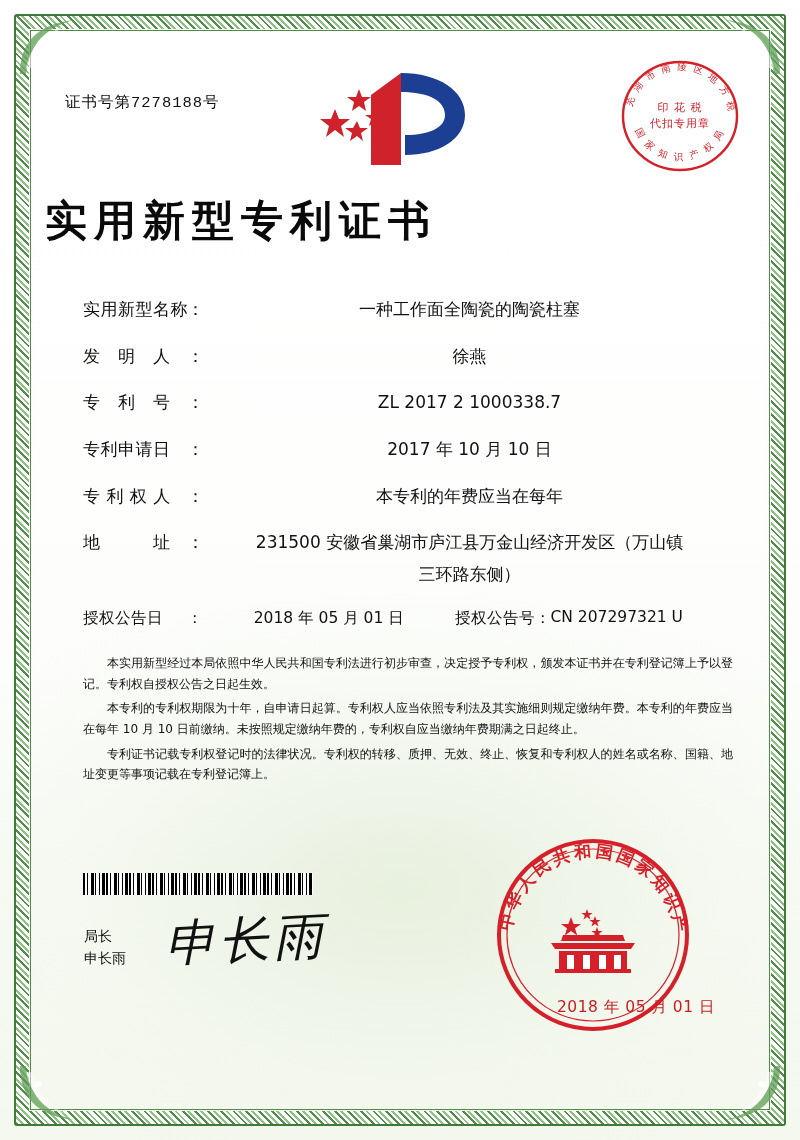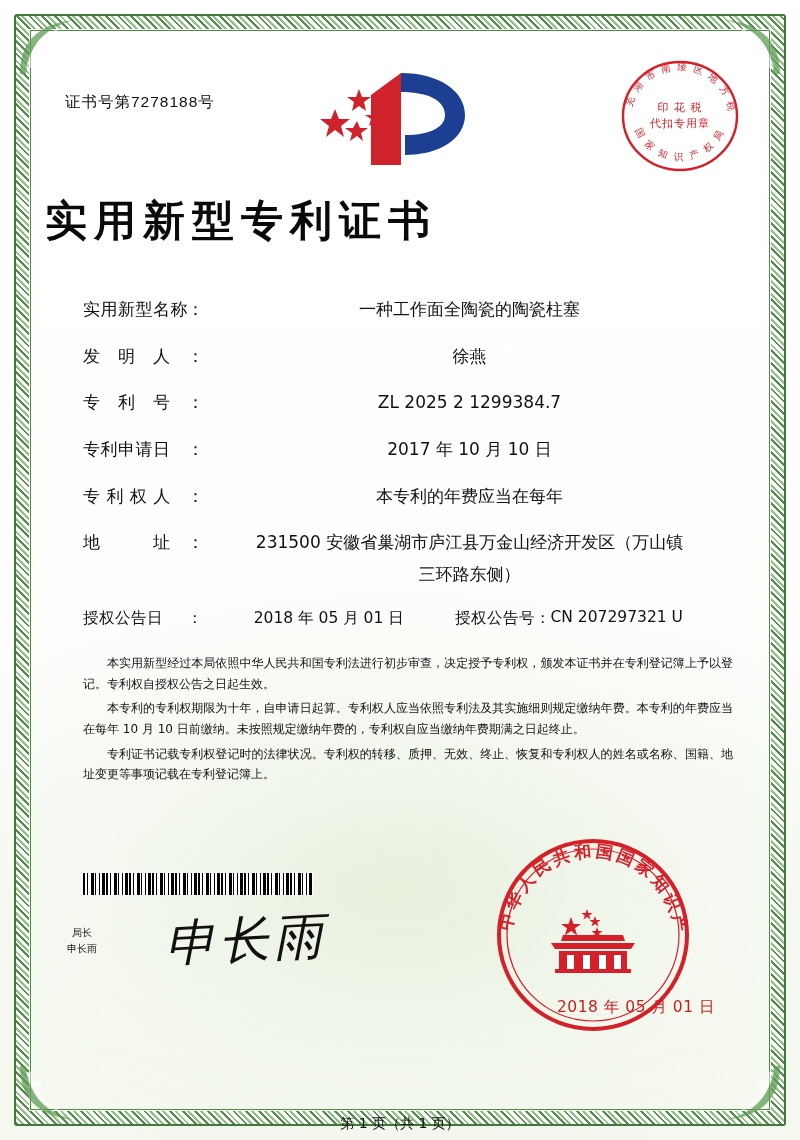--- a/index.html
+++ b/index.html
@@ -63,21 +63,21 @@
     left: 45px; top: 45px; right: 45px; bottom: 45px;
   }
 
   .cert-no {
     position: absolute;
     left: 20px;
     top: 47px;
     font-size: 15.5px;
     color: #111;
     letter-spacing: 1px;
-    font-family: Liberation Sans, sans-serif;
+    font-family: Liberation Mono, monospace;
   }
 
   
   .logo {
     position: absolute;
     left: 50%;
     top: 20px;
     transform: translateX(-50%);
     width: 170px;
     height: 105px;
@@ -185,27 +185,26 @@
       #000 0px, #000 2px, #fff 2px, #fff 4px,
       #000 4px, #000 5px, #fff 5px, #fff 8px,
       #000 8px, #000 11px, #fff 11px, #fff 12px,
       #000 12px, #000 13px, #fff 13px, #fff 16px,
       #000 16px, #000 17px, #fff 17px, #fff 19px,
       #000 19px, #000 22px, #fff 22px, #fff 23px);
   }
 
   .signature-block {
     position: absolute;
-    left: 22px;
+    left: 39px;
     top: 880px;
-    font-size: 10px;
+    font-size: 14px;
     color: #111;
     line-height: 1.6;
     font-family: "DejaVu Sans", sans-serif;
-    text-align: center;
   }
   .handwriting {
     position: absolute;
     left: 120px;
     top: 862px;
     font-size: 50px;
     color: #111;
     font-family: "DejaVu Serif", serif;
     font-style: italic;
     letter-spacing: 4px;
@@ -327,21 +326,21 @@
 
       <div class="field-row">
         <div class="field-label">发　明　人</div>
         <div class="field-colon">：</div>
         <div class="field-value">徐燕</div>
       </div>
 
       <div class="field-row">
         <div class="field-label">专　利　号</div>
         <div class="field-colon">：</div>
-        <div class="field-value">ZL 2025 2 1299384.7</div>
+        <div class="field-value">ZL 2017 2 1000338.7</div>
       </div>
 
       <div class="field-row">
         <div class="field-label">专利申请日</div>
         <div class="field-colon">：</div>
         <div class="field-value">2017 年 10 月 10 日</div>
       </div>
 
       <div class="field-row">
         <div class="field-label">专 利 权 人</div>
@@ -414,15 +413,14 @@
             <polygon points="4,-16 5.4,-12 9.6,-12 6.2,-9.5 7.5,-5.4 4,-8 0.5,-5.4 1.8,-9.5 -1.6,-12 2.6,-12"></polygon>
           </g>
         </g>
       </svg>
     </div>
 
     <div class="issue-date">2018 年 05 月 01 日</div>
 
   </div>
 
-  <div class="page-footer">第 1 页（共 1 页）</div>
 
 </div>
 
 </body></html>

